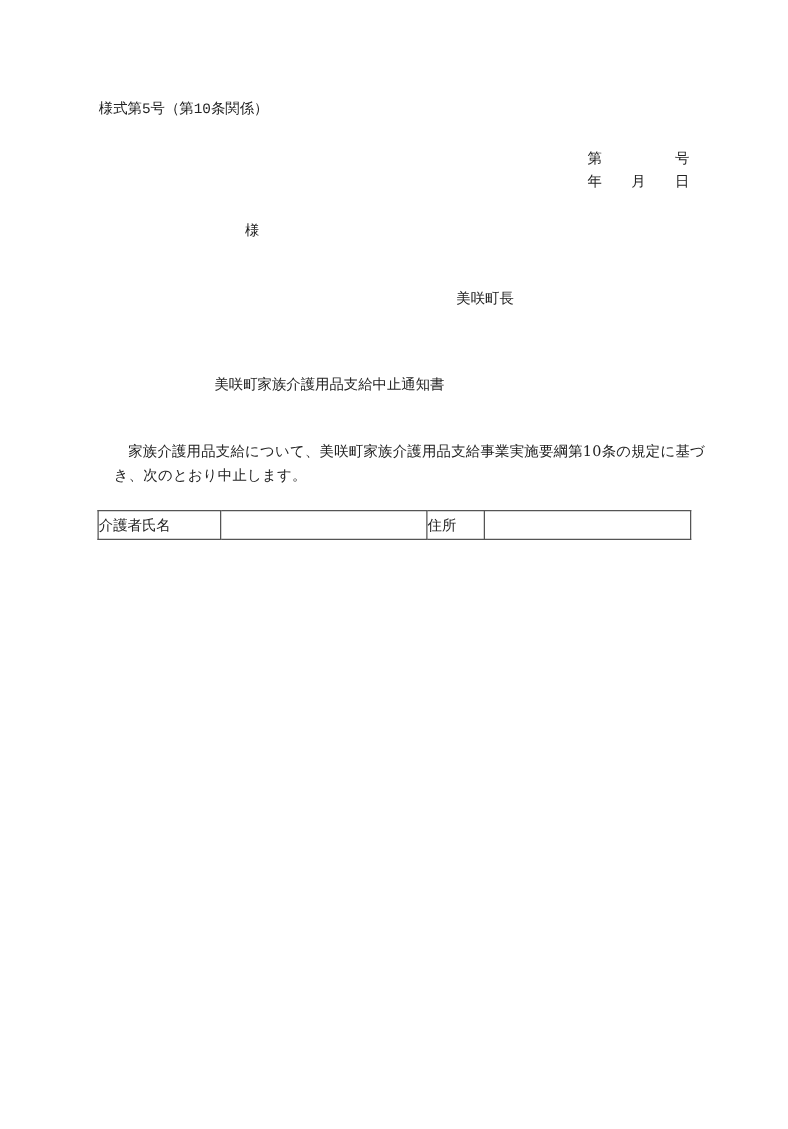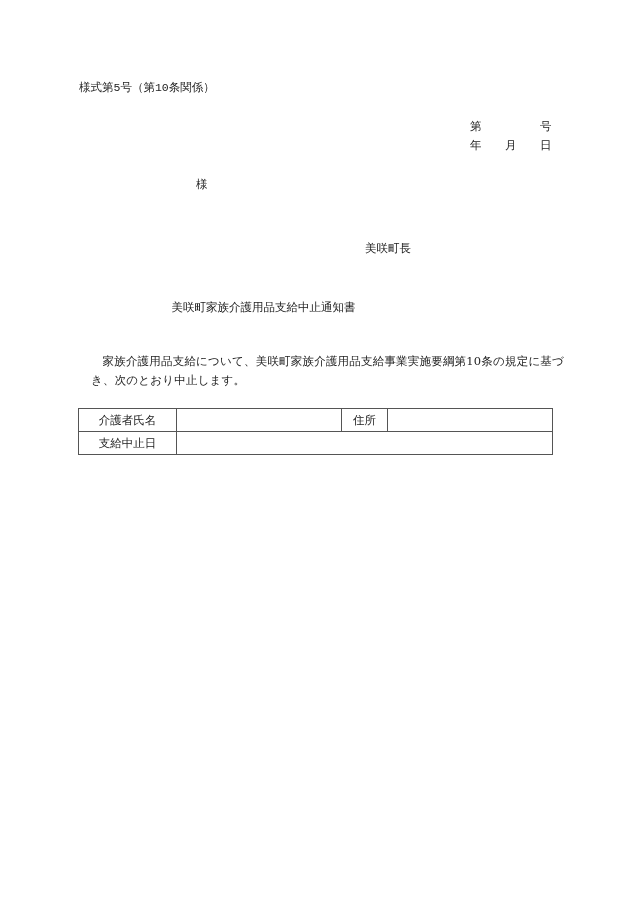--- a/index.html
+++ b/index.html
@@ -9,29 +9,29 @@
       font-size: 11.5px;
     }
     .abs { position: absolute; white-space: nowrap; line-height: 14px; }
     .form-number { left: 79px; top: 81px; font-family: Liberation Mono, monospace; }
     .doc-no-label { left: 470px; top: 119px; }
     .doc-no-suffix { left: 540px; top: 119px; }
     .date-year { left: 470px; top: 138px; }
     .date-month { left: 505px; top: 138px; }
     .date-day { left: 540px; top: 138px; }
     .recipient { left: 196px; top: 177px; }
-    .issuer { left: 365px; top: 231px; margin-top: 10px; }
+    .issuer { left: 365px; top: 231px; }
     .title { left: 0; width: 522px; text-align: center; top: 300px; padding-left: 5px; box-sizing: border-box; }
     .body-text { left: 91px; top: 352px; width: 474px; white-space: normal; line-height: 19px; text-indent: 1em; letter-spacing: 0.2px; }
     table.info {
       position: absolute; left: 78px; top: 408px; width: 474px;
       border-collapse: collapse; table-layout: fixed;
       font-size: 11.5px;
     }
-    table.info td { border: 1px solid #555; height: 22px; padding: 0; text-align: center; vertical-align: middle; font-family: Liberation Mono, monospace; }
+    table.info td { border: 1px solid #555; height: 22px; padding: 0; text-align: left; vertical-align: middle; font-family: Liberation Mono, monospace; }
   </style>
 </head>
 <body>
 
 <div class="abs form-number">様式第5号（第10条関係）</div>
 
 <div class="abs doc-no-label">第</div>
 <div class="abs doc-no-suffix">号</div>
 
 <div class="abs date-year">年</div>
@@ -53,18 +53,14 @@
     <col style="width:46px">
     <col style="width:165px">
   </colgroup>
   <tbody>
       <tr>
     <td>介護者氏名</td>
     <td></td>
     <td>住所</td>
     <td></td>
   </tr>
-  <tr>
-    <td>支給中止日</td>
-    <td colspan="3"></td>
-  </tr>
 </tbody>
   </table>
 
 </body></html>

